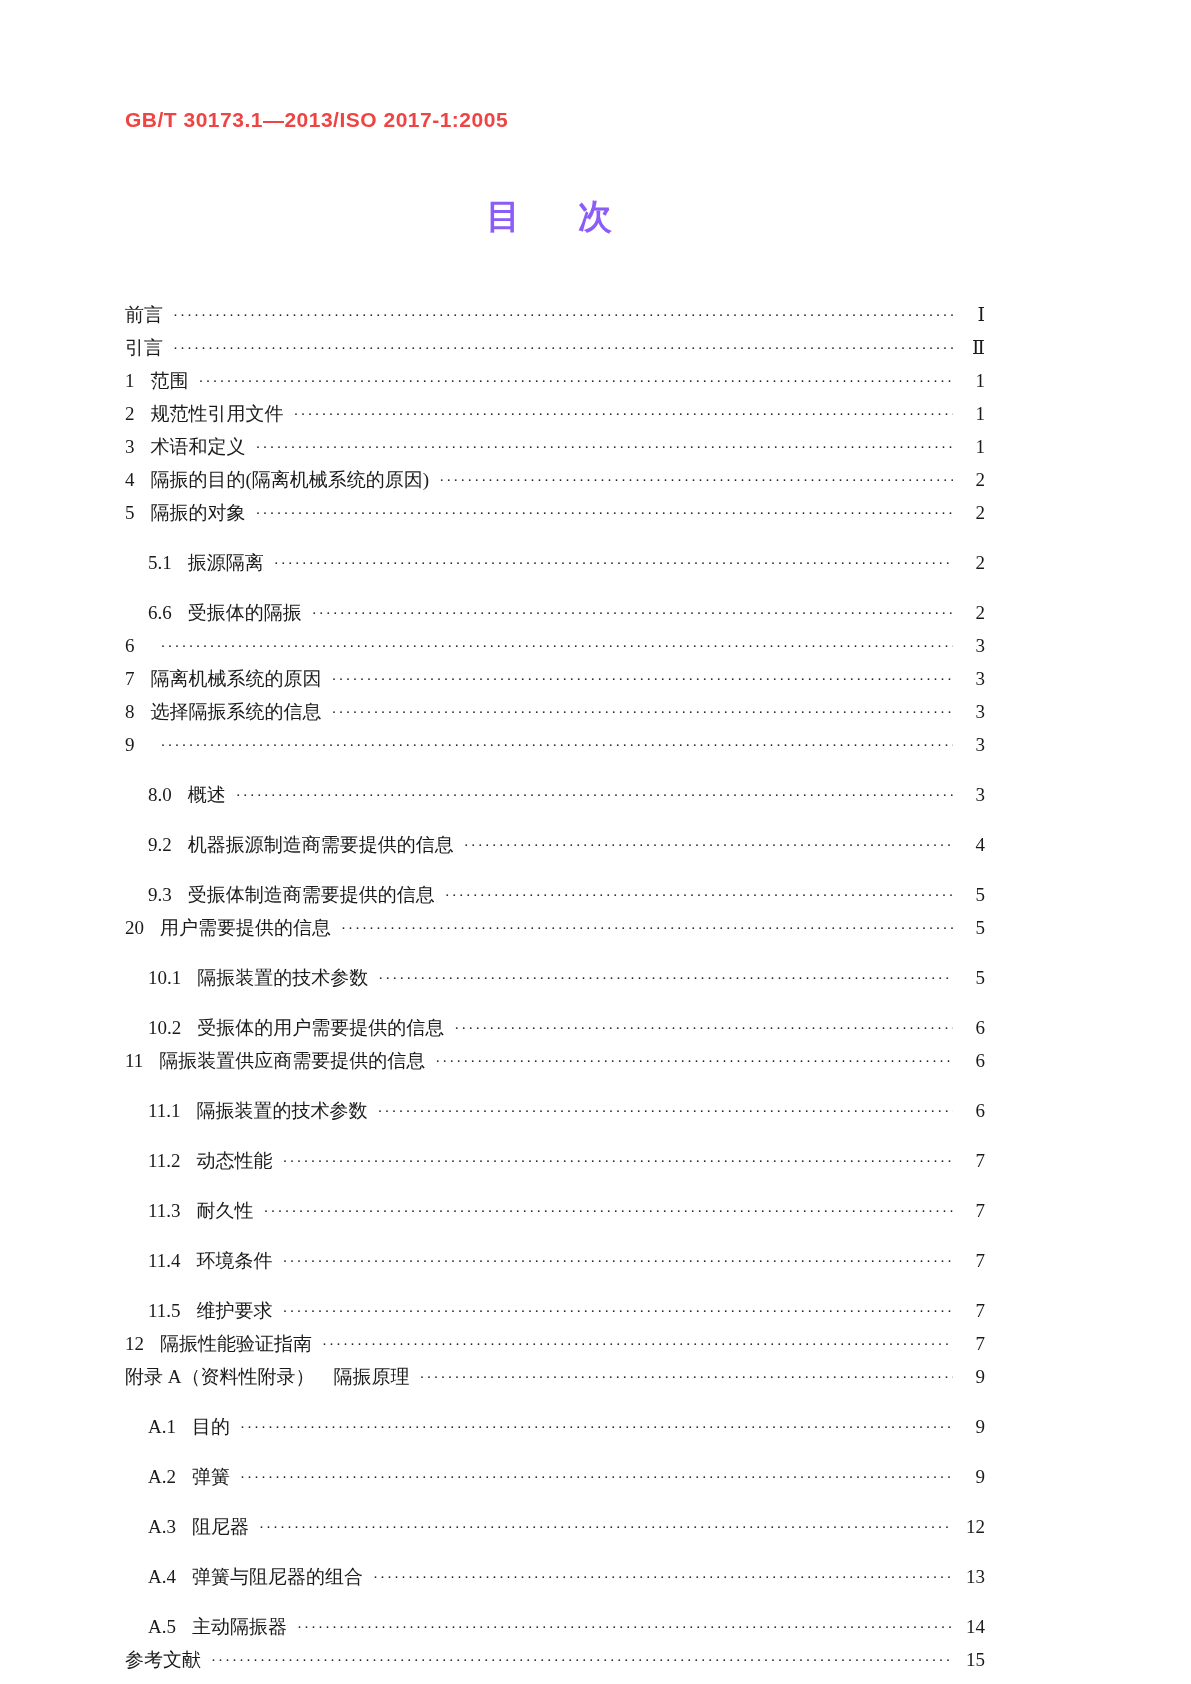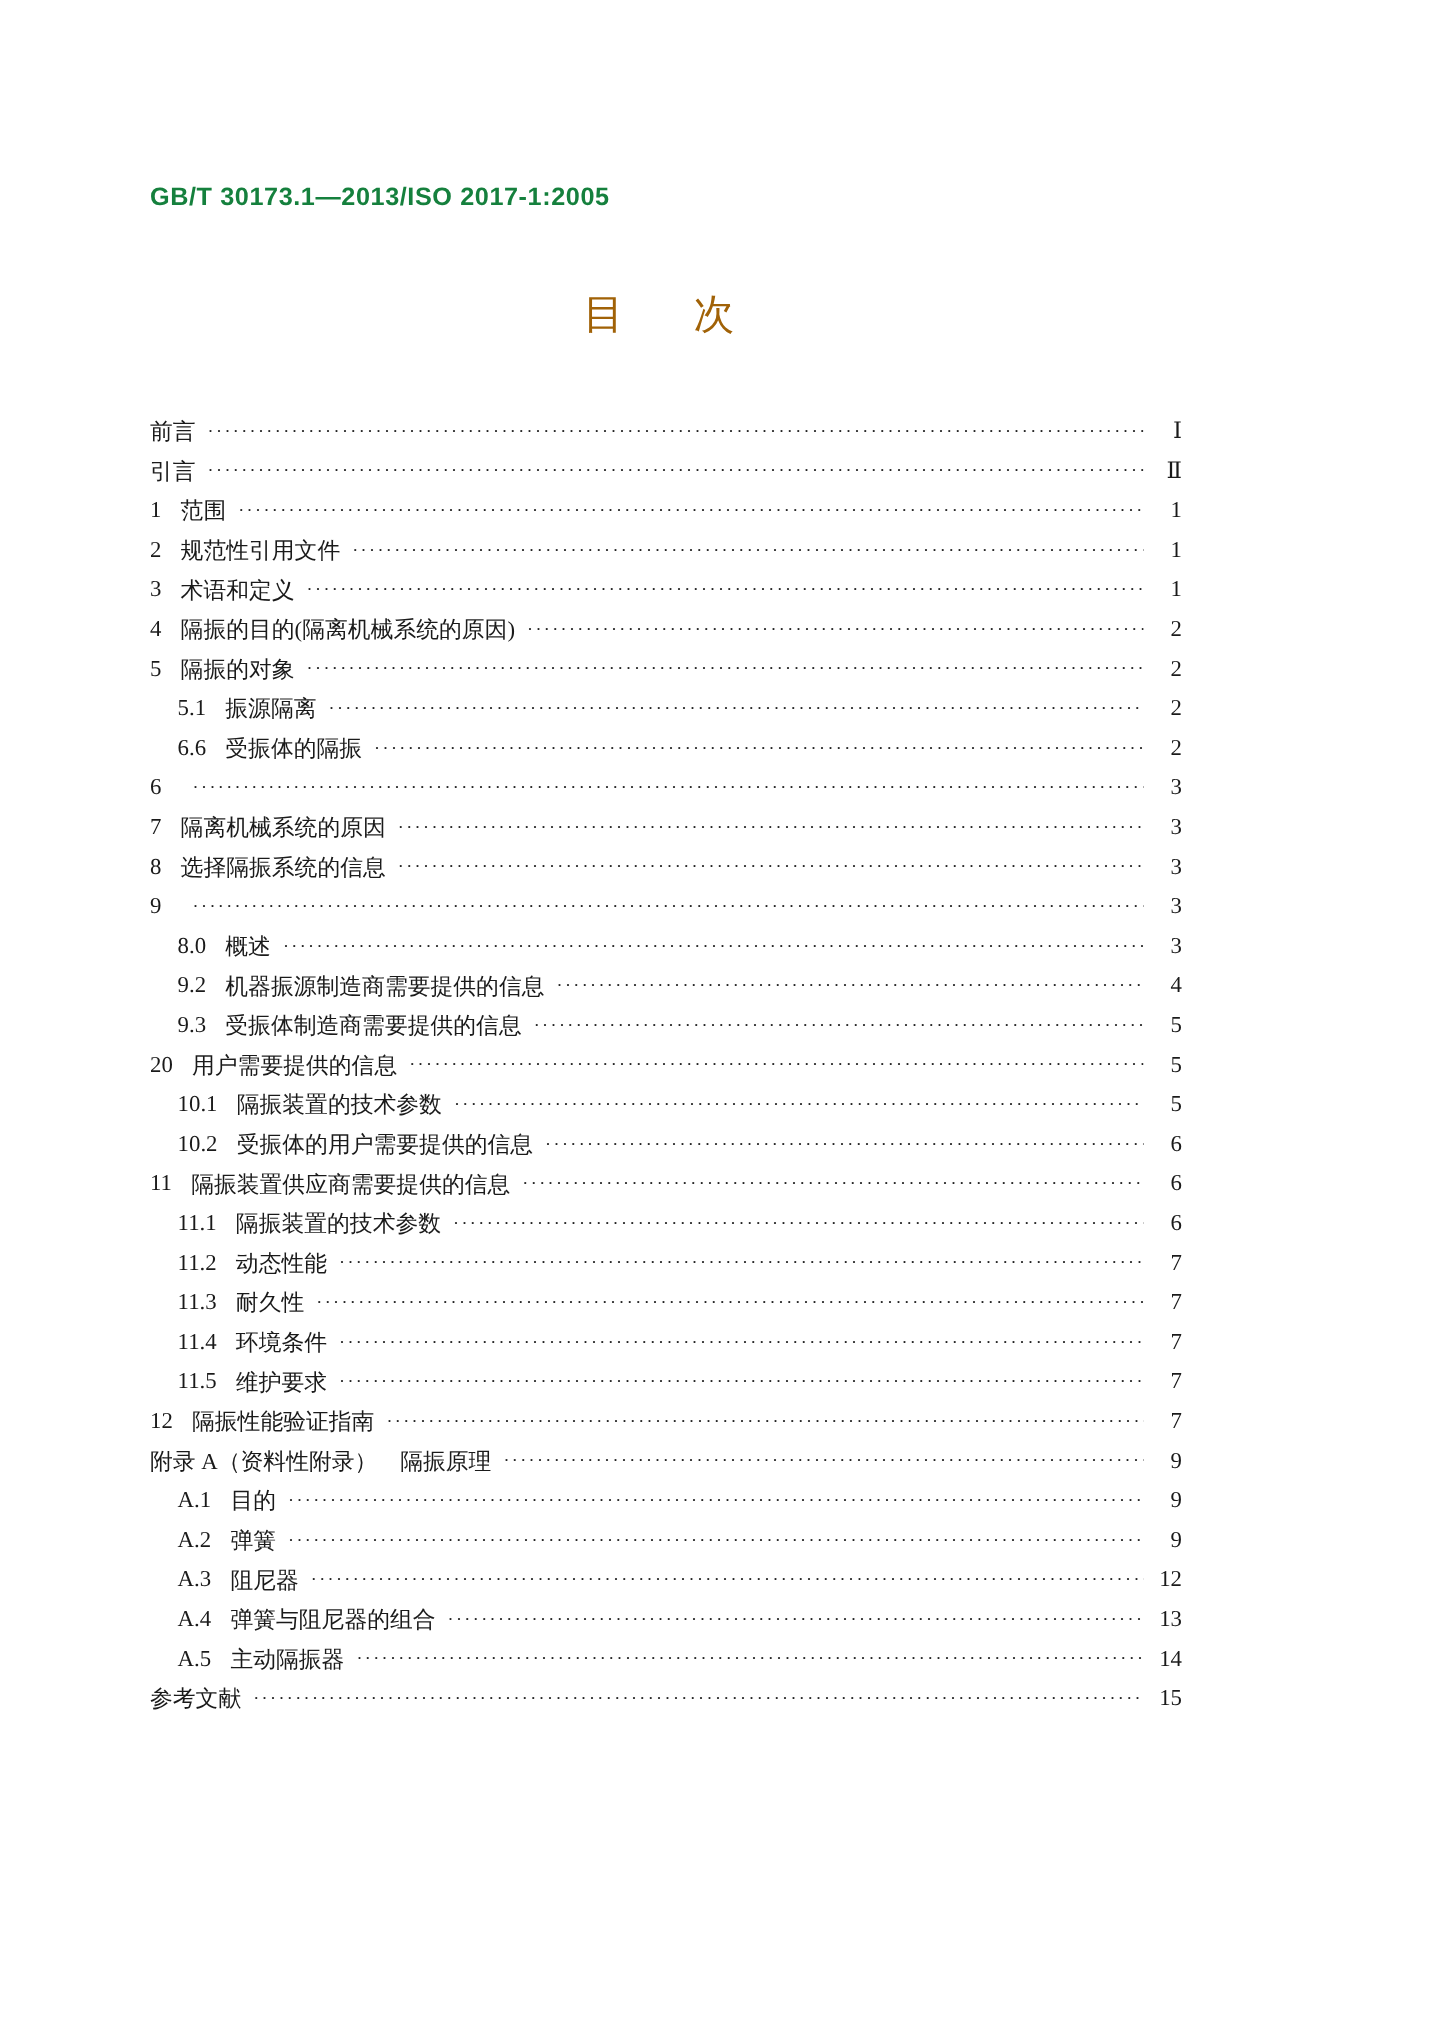--- a/index.html
+++ b/index.html
@@ -14,44 +14,44 @@
     width: 1191px;
     height: 1684px;
     background: #ffffff;
     padding: 108px 206px 0 125px;
   }
   .doc-number {
     font-family: "Liberation Sans", "DejaVu Sans", sans-serif;
     font-weight: bold;
     font-size: 21px;
     letter-spacing: 0.5px;
-    color: #15803d;
-    margin-top: 45px;
+    color: #ef4444;
   }
   .toc-title {
     text-align: center;
     font-size: 34px;
-    font-weight: normal;
+    font-weight: bold;
     letter-spacing: 0.35em;
     margin-top: 62px;
     margin-bottom: 58px;
-    color: #a16207;
+    color: #8b5cf6;
   }
   .toc-list {
     width: 860px;
   }
   .toc-row {
     display: flex;
     align-items: center;
     height: 33px;
     font-size: 19px;
     white-space: nowrap;
   }
   .toc-row.sub {
     padding-left: 23px;
+    margin-top: 17px;
   }
   .toc-row .num {
     margin-right: 16px;
   }
   .toc-row .entry-title {
     flex: 0 0 auto;
   }
   .toc-row .leader {
     flex: 1 1 auto;
     overflow: hidden;

